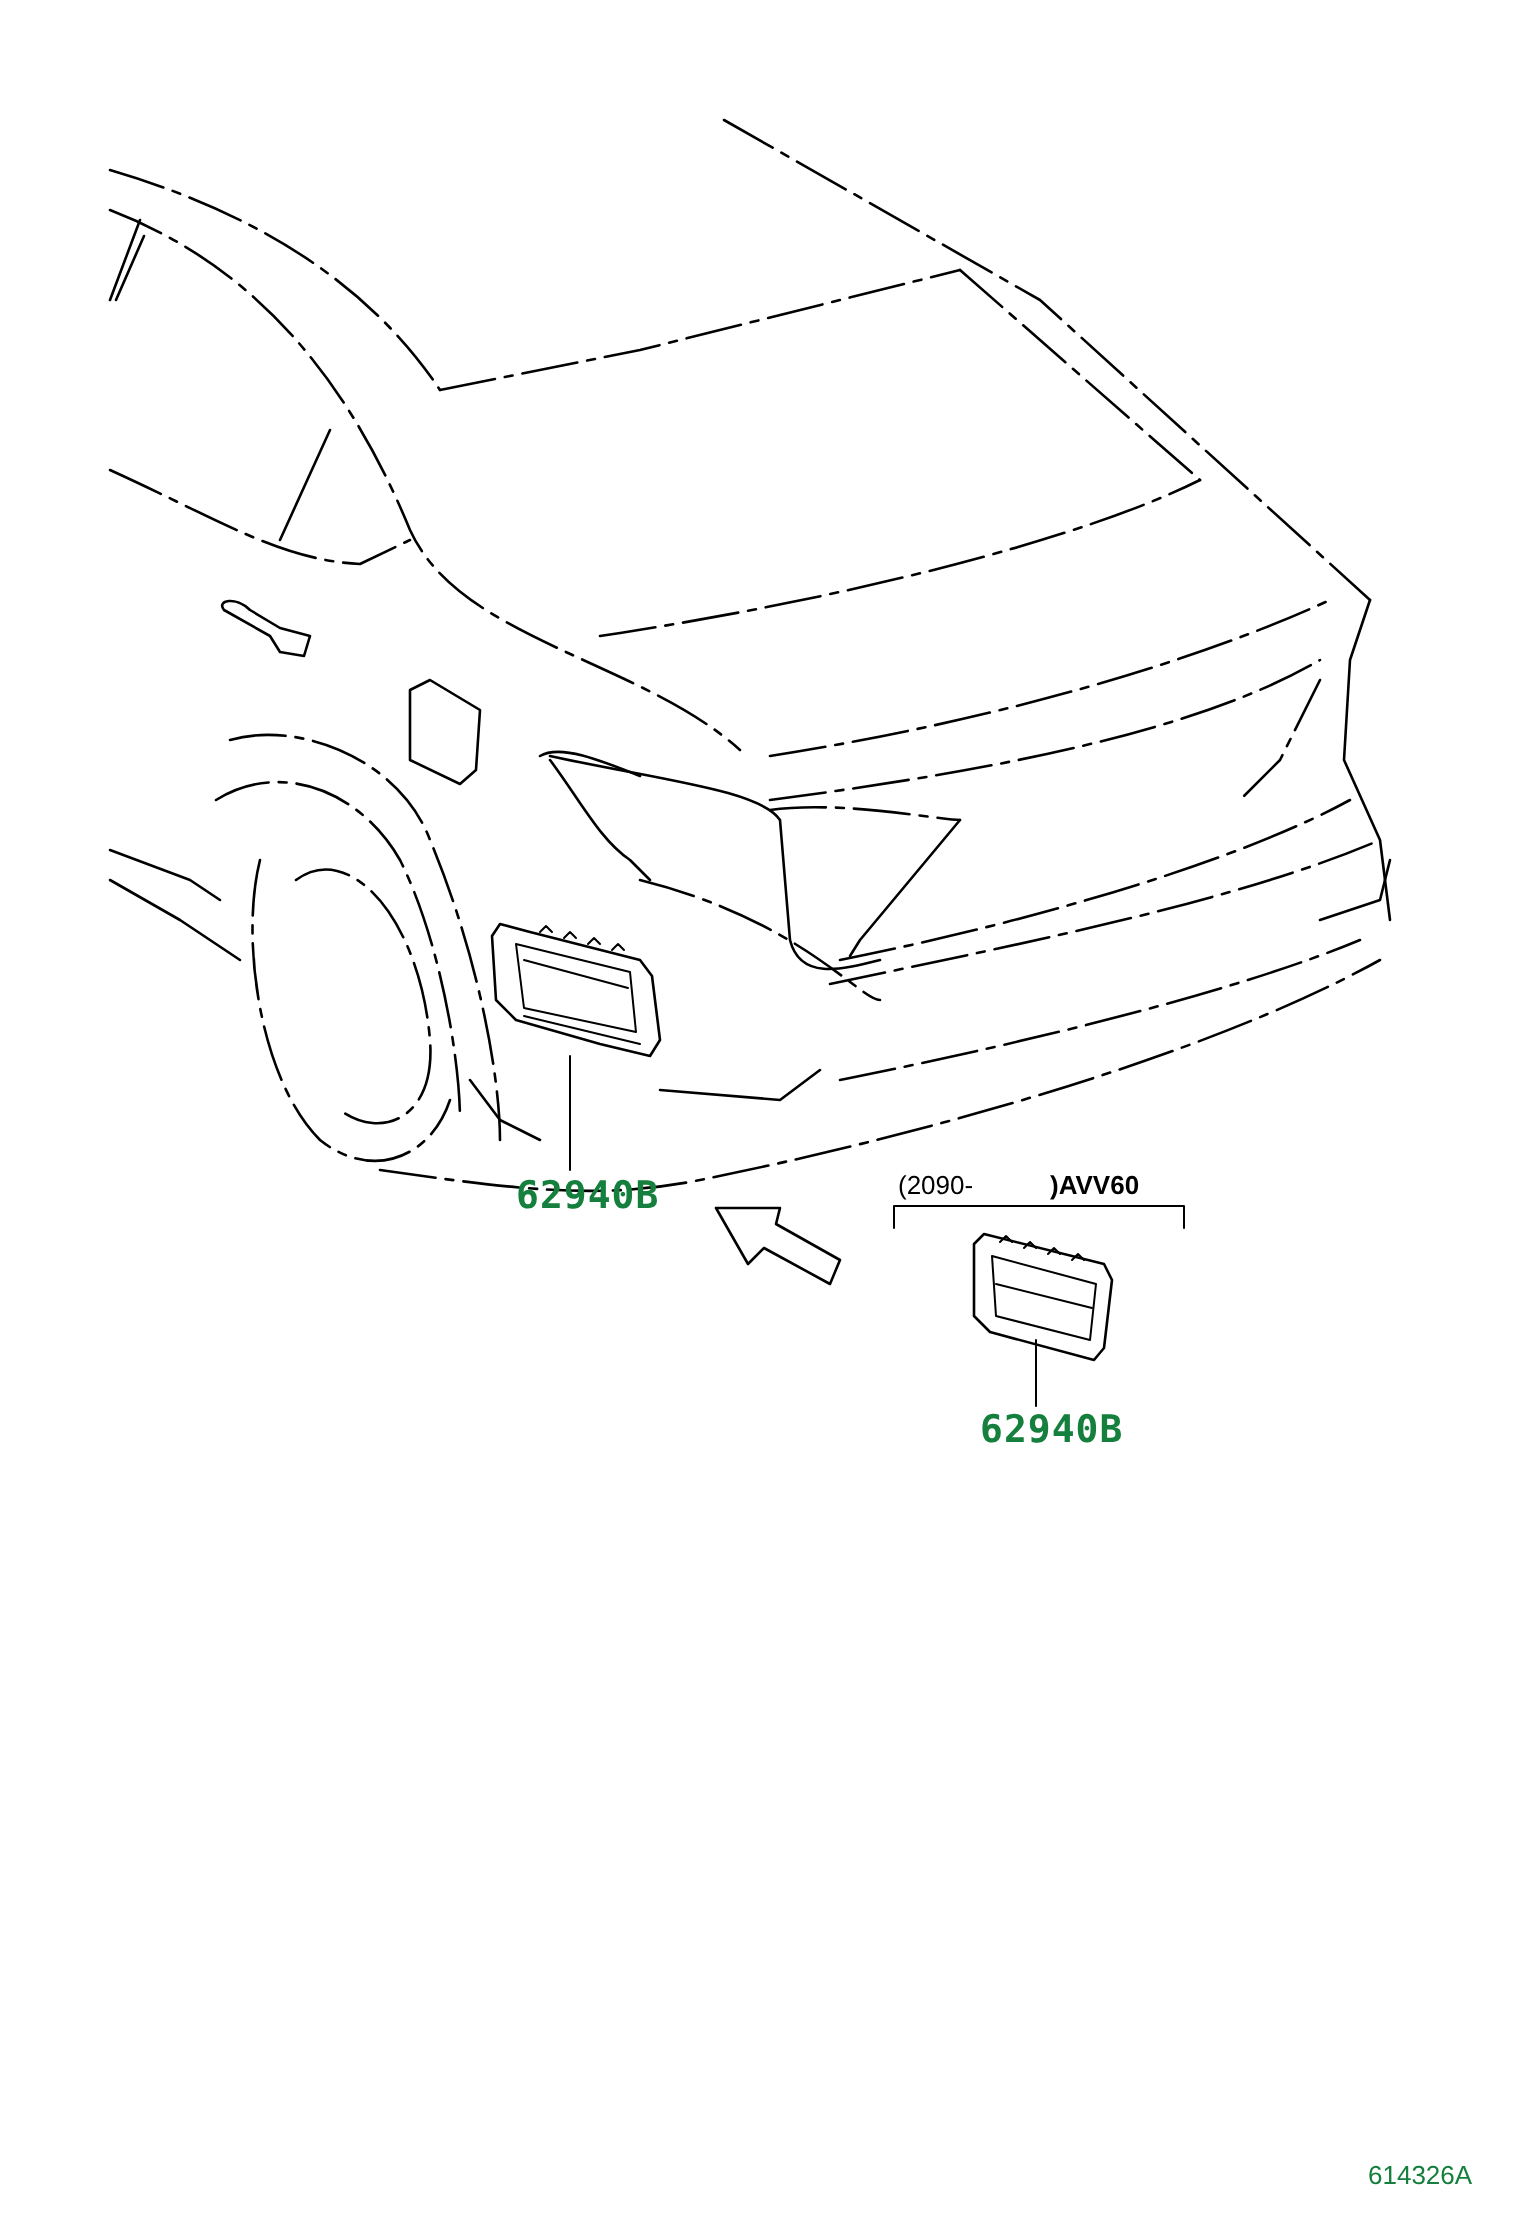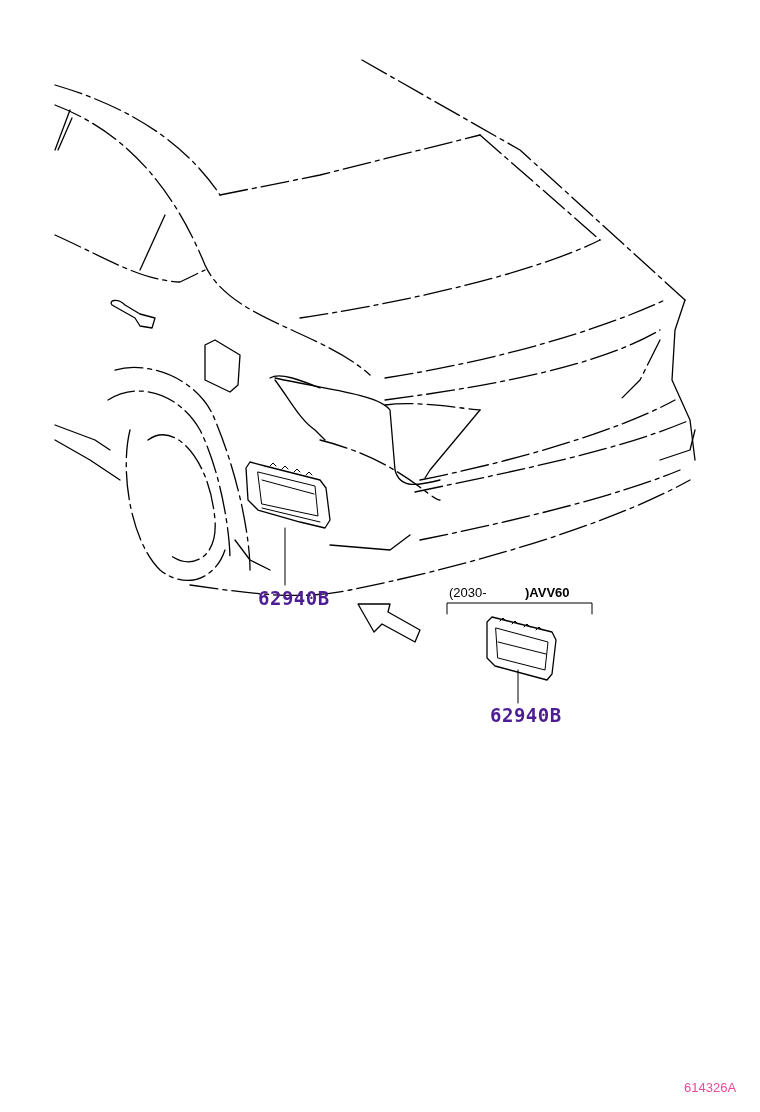--- a/index.html
+++ b/index.html
@@ -2,23 +2,23 @@
 <html><head>
 <meta charset="utf-8">
 <style>
   html, body { margin: 0; padding: 0; background: #ffffff; }
   body { width: 760px; height: 1112px; position: relative; overflow: hidden; font-family: "Liberation Sans", sans-serif; }
   .canvas { position: absolute; left: 0; top: 0; width: 760px; height: 1112px; }
   svg.drawing { position: absolute; left: 0; top: 0; }
   .ln { fill: none; stroke: #000; stroke-width: 1.3; stroke-linecap: round; stroke-linejoin: round; }
   .dash { stroke-dasharray: 28 5 4 5; }
   .thin { stroke-width: 1; }
-  .part-label { position: absolute; font-family: "DejaVu Sans Mono", "Liberation Mono", monospace; font-weight: bold; font-size: 19px; color: #4c1d95; letter-spacing: 0.5px; }
+  .part-label { position: absolute; font-family: "DejaVu Sans Mono", "Liberation Mono", monospace; font-weight: bold; font-size: 19px; color: #15803d; letter-spacing: 0.5px; }
   .range-label { position: absolute; font-family: "Liberation Sans", sans-serif; font-size: 13px; color: #000; }
-  .diagram-id { position: absolute; font-family: "Liberation Sans", sans-serif; font-size: 13px; color: #ec4899; }
+  .diagram-id { position: absolute; font-family: "Liberation Sans", sans-serif; font-size: 13px; color: #15803d; }
 </style>
 </head>
 <body>
 
 <div class="canvas">
 
   <svg class="drawing" width="760" height="1112" viewBox="0 0 760 1112">
 
     <path class="ln dash" d="M362 60 L520 150 L630 250 L685 300"></path>
 
@@ -79,17 +79,17 @@
       <path class="ln thin" d="M496 628 L548 642 L545 670 L498 658 Z"></path>
       <path class="ln thin" d="M498 642 L546 654"></path>
       <path class="ln thin" d="M500 621 l3 -3 l3 3 M512 624 l3 -3 l3 3 M524 627 l3 -3 l3 3 M536 630 l3 -3 l3 3"></path>
     </g>
     <line class="ln thin" x1="518" y1="670" x2="518" y2="703"></line>
 
     <path class="ln" d="M358 604 L390 604 L388 612 L420 630 L415 642 L382 624 L374 632 Z"></path>
   </svg>
 
   <div class="part-label" style="left:258px; top:587px;">62940B</div>
-  <div class="range-label" style="left:449px; top:585px;">(2030-</div>
+  <div class="range-label" style="left:449px; top:585px;">(2090-</div>
   <div class="range-label" style="left:525px; top:585px;font-weight:bold;">)AVV60</div>
   <div class="part-label" style="left:490px; top:704px;">62940B</div>
   <div class="diagram-id" style="left:684px; top:1080px;">614326A</div>
 </div>
 
 </body></html>

